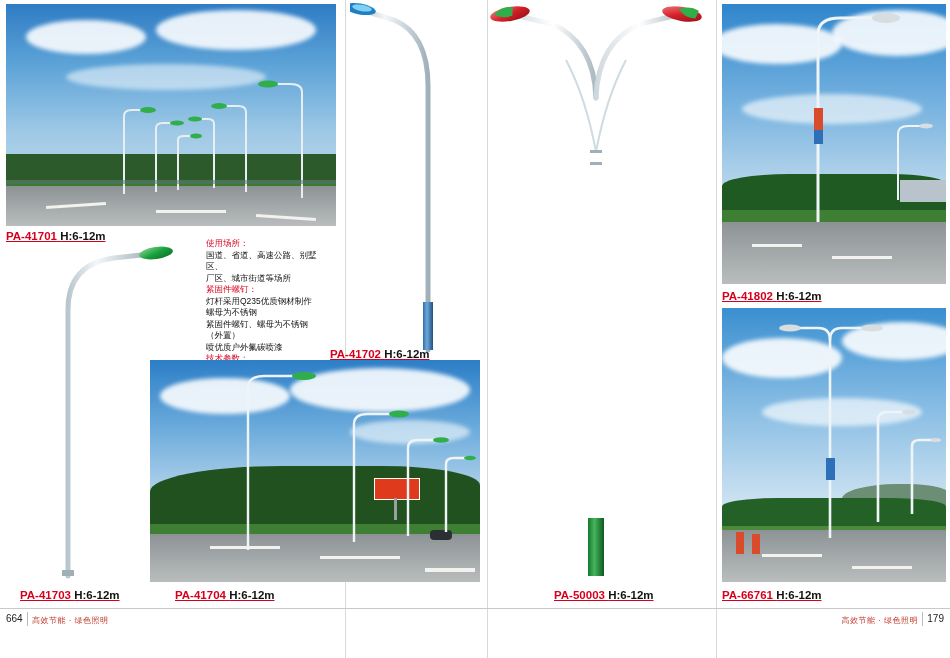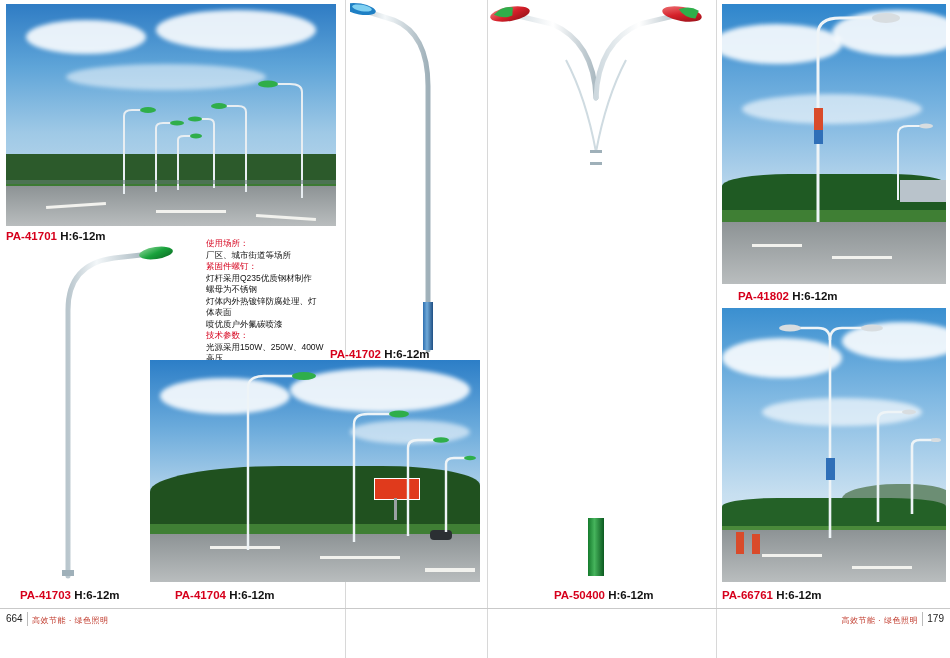--- a/index.html
+++ b/index.html
@@ -10,20 +10,21 @@
     position:relative;
     overflow:hidden;
   }
   .page{position:absolute;inset:0;}
 
   
   .abs{position:absolute;}
   .code{
     color:#d6001c;font-weight:bold;font-size:11.5px;
     white-space:nowrap;
+    text-decoration:underline;
   }
   .code .h{color:#111;font-weight:bold;}
 
   
   .photo{position:absolute;overflow:hidden;background:#bcd7ea;}
   .sky{position:absolute;left:0;right:0;top:0;bottom:0;
        background:linear-gradient(#2f7cc4 0%, #5ea4d8 28%, #9fc9e6 58%, #cfe2f0 100%);}
   .cloud{position:absolute;background:rgba(255,255,255,.88);border-radius:50%;filter:blur(2px);}
   .road{position:absolute;left:0;right:0;bottom:0;
         background:linear-gradient(#8d9395,#b9bdbe);}
@@ -134,25 +135,26 @@
     <path d="M58 336 L58 70 Q58 24 104 18 L140 14" stroke="url(#poleg)" stroke-width="5" fill="none" stroke-linecap="round"></path>
     <ellipse cx="146" cy="13" rx="17" ry="6" fill="url(#headg)" transform="rotate(-8 146 13)"></ellipse>
     <rect x="52" y="330" width="12" height="6" fill="#9fb0b9"></rect>
   </svg>
   <div class="code abs" style="left:20px;top:589px;">
     <span>PA-41703</span> <span class="h">H:6-12m</span>
   </div>
 
   <div class="spec" style="left:206px;top:238px;">
     <div class="hd">使用场所：</div>
+    <div>国道、省道、高速公路、别墅区、</div>
     <div>厂区、城市街道等场所</div>
     <div class="hd">紧固件螺钉：</div>
     <div>灯杆采用Q235优质钢材制作</div>
     <div>螺母为不锈钢</div>
-    <div>灯体内外热镀锌防腐处理、灯体表面</div>
+    <div>紧固件螺钉、螺母为不锈钢（外置）</div>
     <div>喷优质户外氟碳喷漆</div>
     <div class="hd">技术参数：</div>
     <div>光源采用150W、250W、400W高压</div>
     <div>钠灯或LED光源</div>
     <div>灯具防护等级：IP55</div>
     <div>基础由本厂提供图纸制作</div>
   </div>
 
   <svg class="abs" width="130" height="350" style="left:350px;top:2px;">
     <path d="M78 348 L78 84 Q78 32 44 18 L12 8" stroke="url(#poleg)" stroke-width="5" fill="none" stroke-linecap="round"></path>
@@ -216,21 +218,21 @@
       <ellipse cx="192" cy="12" rx="20" ry="7" fill="url(#redg)"></ellipse>
       <path d="M188 8 q10 -6 20 -2 l-2 8 q-10 2 -18 -6z" fill="#2fae4a"></path>
     </g>
 
     <rect x="100" y="148" width="12" height="3" fill="#9fb0b9"></rect>
     <rect x="100" y="160" width="12" height="3" fill="#9fb0b9"></rect>
 
     <rect x="98" y="516" width="16" height="58" fill="url(#greeng)"></rect>
   </svg>
   <div class="code abs" style="left:554px;top:589px;">
-    <span>PA-50400</span> <span class="h">H:6-12m</span>
+    <span>PA-50003</span> <span class="h">H:6-12m</span>
   </div>
 
   <div class="photo" style="left:722px;top:4px;width:224px;height:280px;">
     <div class="sky" style="background:linear-gradient(#2f86cc 0%, #74b1df 35%, #c3dcee 70%, #e6eff6 100%);"></div>
     <div class="cloud" style="left:-10px;top:20px;width:130px;height:40px;"></div>
     <div class="cloud" style="left:110px;top:6px;width:130px;height:46px;"></div>
     <div class="cloud" style="left:20px;top:90px;width:180px;height:30px;opacity:.7;"></div>
     <div class="treeline" style="top:170px;height:40px;background:#1f5a23;border-radius:30% 25% 0 0;"></div>
     <div class="abs" style="left:178px;top:176px;width:46px;height:22px;background:#b9c3cb;"></div>
     <div class="greenbelt" style="top:206px;height:12px;background:#3f7f34;"></div>
@@ -239,21 +241,21 @@
     <div class="lanemark" style="left:110px;top:252px;width:60px;height:3px;"></div>
     <svg width="224" height="280" style="position:absolute;left:0;top:0;">
       <path d="M96 218 L96 30 Q96 14 118 14 L158 14" stroke="#eef4f7" stroke-width="3" fill="none"></path>
       <ellipse cx="164" cy="14" rx="14" ry="5" fill="#d8dde0"></ellipse>
       <path d="M176 196 L176 130 Q176 122 186 122 L202 122" stroke="#eef4f7" stroke-width="2" fill="none"></path>
       <ellipse cx="204" cy="122" rx="7" ry="2.6" fill="#d8dde0"></ellipse>
       <rect x="92" y="104" width="9" height="22" fill="#d94b2a"></rect>
       <rect x="92" y="126" width="9" height="14" fill="#2f6fb8"></rect>
     </svg>
   </div>
-  <div class="code abs" style="left:722px;top:290px;margin-left:16px;">
+  <div class="code abs" style="left:722px;top:290px;">
     <span>PA-41802</span> <span class="h">H:6-12m</span>
   </div>
 
   <div class="photo" style="left:722px;top:308px;width:224px;height:274px;">
     <div class="sky" style="background:linear-gradient(#3a8fd0 0%, #7fb8e2 32%, #c7dff0 68%, #e8f1f7 100%);"></div>
     <div class="cloud" style="left:0px;top:30px;width:120px;height:40px;"></div>
     <div class="cloud" style="left:120px;top:14px;width:120px;height:38px;"></div>
     <div class="cloud" style="left:40px;top:90px;width:160px;height:28px;opacity:.75;"></div>
     <div class="abs" style="left:120px;top:176px;width:110px;height:30px;background:#6c8e74;border-radius:50% 40% 0 0;"></div>
     <div class="treeline" style="top:190px;height:34px;background:#246127;border-radius:25% 25% 0 0;"></div>

